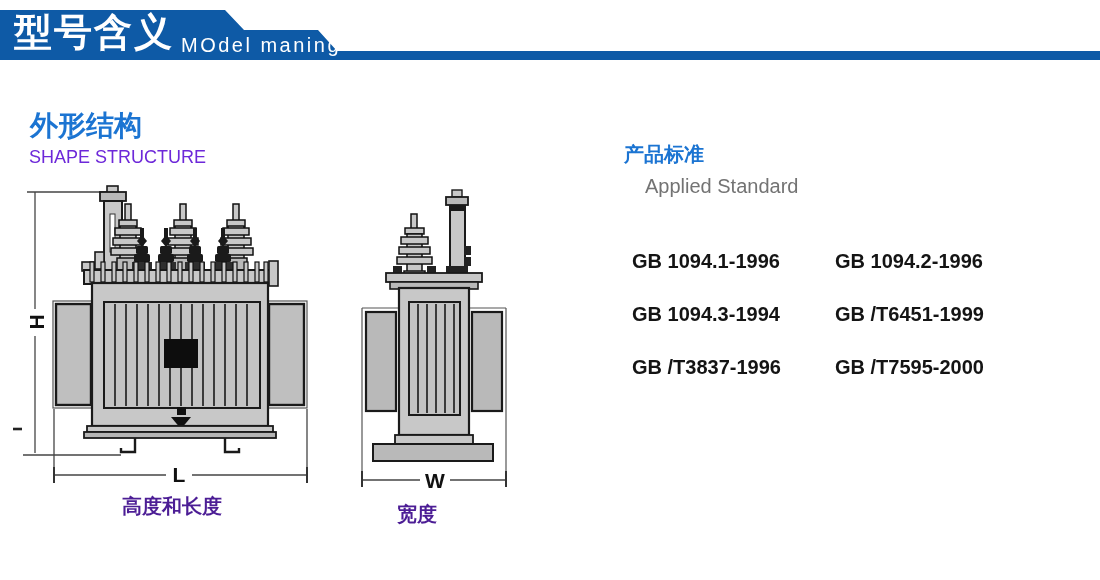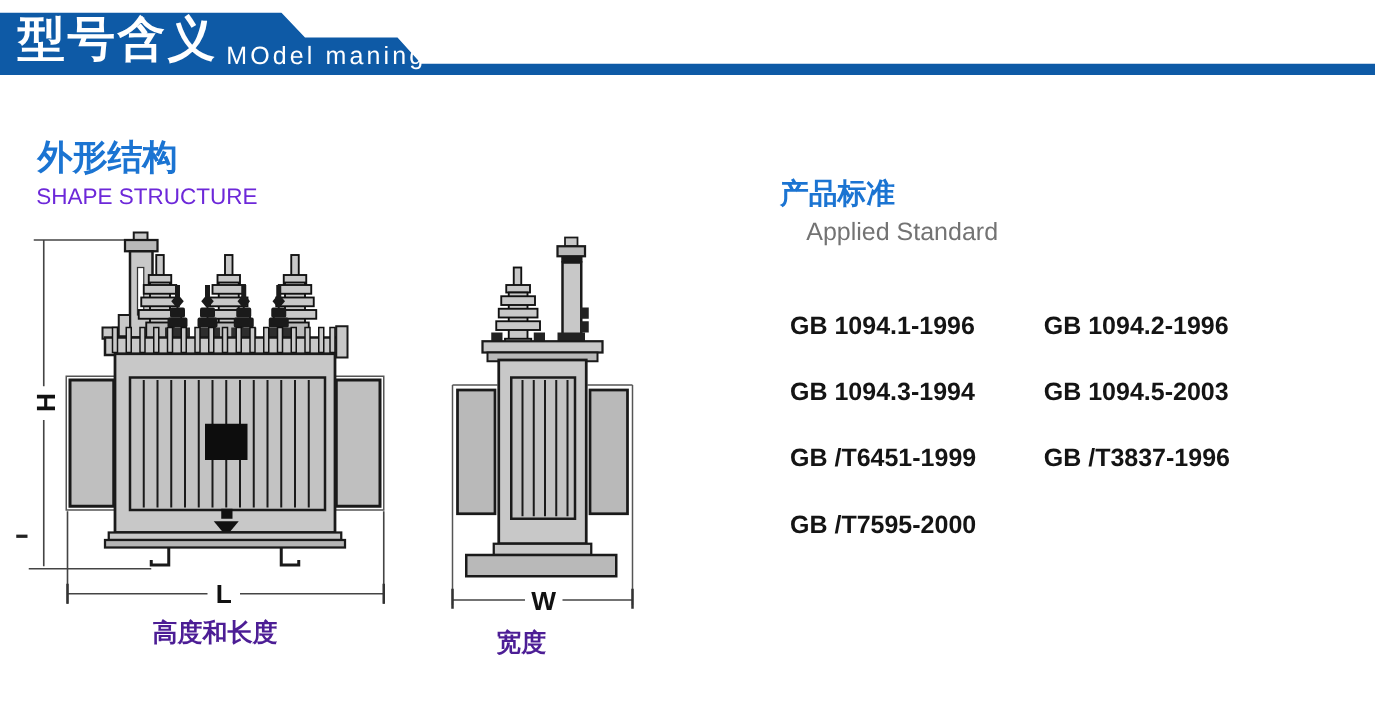--- a/index.html
+++ b/index.html
@@ -19,21 +19,21 @@
     font-weight:700; color:#ffffff; letter-spacing:2px; white-space:nowrap;
   }
   .banner-en {
     position:absolute; left:181px; top:37px; font-size:20px; line-height:16px;
     color:#ffffff; letter-spacing:2.5px; white-space:nowrap;
   }
   
   .sec-title-cn { position:absolute; font-weight:700; color:#1b74d2; white-space:nowrap; }
   .shape-cn { left:30px; top:111px; font-size:28px; line-height:30px; }
   .shape-en { position:absolute; left:29px; top:147px; font-size:18px; color:#6d28d9; white-space:nowrap; }
-  .std-cn   { left:624px; top:138px; font-size:23px; line-height:32px; }
+  .std-cn   { left:624px; top:138px; font-size:20px; line-height:32px; }
   .std-en   { position:absolute; left:645px; top:175px; font-size:20px; color:#737373; white-space:nowrap; }
   
   .standards {
     position:absolute; left:632px; top:250px;
     display:grid; grid-template-columns:203px auto; grid-auto-rows:53px;
     font-size:20px; font-weight:600; color:#141414; white-space:nowrap;
   }
   
   .cap { position:absolute; font-weight:700; color:#4c1d95; font-size:20px; white-space:nowrap; }
   .cap-front { left:122px; top:493px; }
@@ -56,21 +56,20 @@
   <div class="sec-title-cn shape-cn">外形结构</div>
   <div class="shape-en">SHAPE STRUCTURE</div>
 
   <div class="sec-title-cn std-cn">产品标准</div>
   <div class="std-en">Applied Standard</div>
 
   <div class="standards">
     <span>GB 1094.1-1996</span>
     <span>GB 1094.2-1996</span>
     <span>GB 1094.3-1994</span>
-    <span>GB 1094.5-2003</span>
     <span>GB /T6451-1999</span>
     <span>GB /T3837-1996</span>
     <span>GB /T7595-2000</span>
   </div>
 
   <svg class="diagram-svg" width="1100" height="580" viewBox="0 0 1100 580">
 
     <g>
 
       <g>

